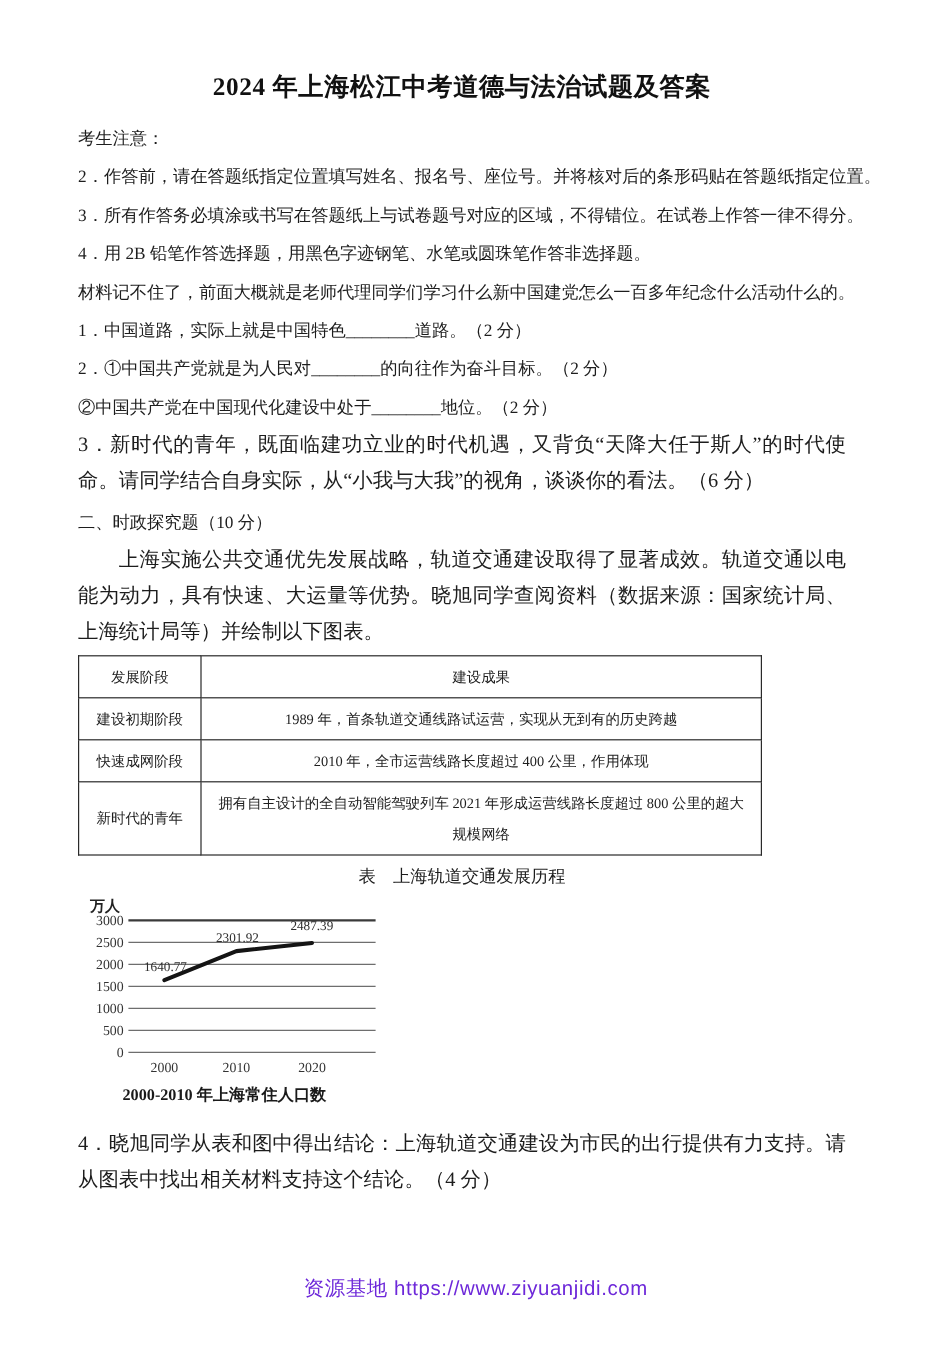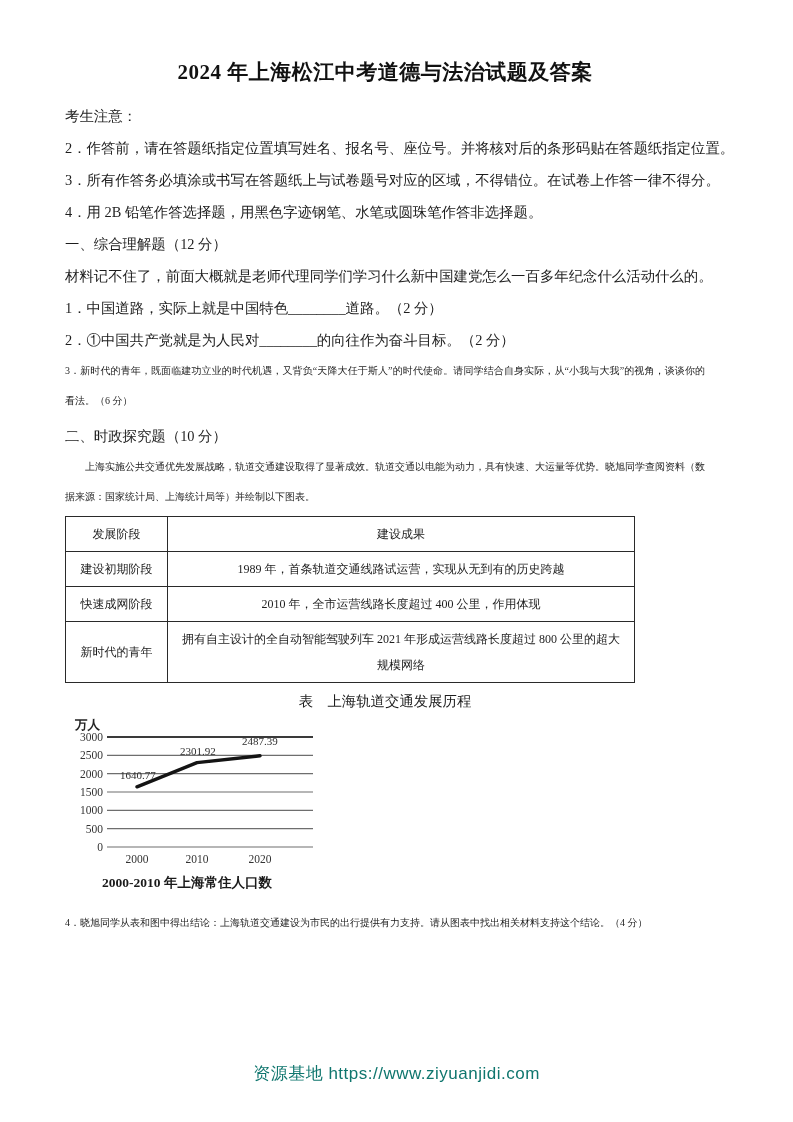--- a/index.html
+++ b/index.html
@@ -23,21 +23,21 @@
     letter-spacing:0.5px;
   }
   .line{
     margin:0;
     font-size:14.4px;
     line-height:32px;
     white-space:nowrap;
   }
   .wrapline{
     margin:0;
-    font-size:10px;
+    font-size:17px;
     line-height:30px;
     text-align:justify;
   }
   .bold{font-weight:normal;}
   .indent{text-indent:2em;}
   .q3{margin-bottom:4px;}
   
   table.dev-table{
     border-collapse:collapse;
     width:570px;
@@ -75,40 +75,40 @@
   .c-unit{font-size:12.5px;font-weight:bold;fill:#222;font-family:"Liberation Serif","DejaVu Serif",serif;}
   .c-title{font-size:13.5px;font-weight:bold;fill:#1a1a1a;font-family:"Liberation Serif","DejaVu Serif",serif;}
   .q4{margin-top:8px;}
   .footer{
     position:absolute;
     left:0;right:0;
     top:1062px;
     text-align:center;
     font-family:"Liberation Sans","DejaVu Sans",sans-serif;
     font-size:17px;
-    color:#0f766e;
+    color:#6d28d9;
     letter-spacing:0.5px;
   }
 </style>
 </head>
 <body>
 
 <div class="page">
 
   <h1 class="doc-title">2024 年上海松江中考道德与法治试题及答案</h1>
 
   <p class="line bold">考生注意：</p>
   <p class="line">2．作答前，请在答题纸指定位置填写姓名、报名号、座位号。并将核对后的条形码贴在答题纸指定位置。</p>
   <p class="line">3．所有作答务必填涂或书写在答题纸上与试卷题号对应的区域，不得错位。在试卷上作答一律不得分。</p>
   <p class="line">4．用 2B 铅笔作答选择题，用黑色字迹钢笔、水笔或圆珠笔作答非选择题。</p>
 
-  <p class="line bold">一、综合理解题（12 分）</p>
   <p class="line">材料记不住了，前面大概就是老师代理同学们学习什么新中国建党怎么一百多年纪念什么活动什么的。</p>
   <p class="line">1．中国道路，实际上就是中国特色________道路。（2 分）</p>
   <p class="line">2．①中国共产党就是为人民对________的向往作为奋斗目标。（2 分）</p>
+  <p class="line">②中国共产党在中国现代化建设中处于________地位。（2 分）</p>
   <p class="wrapline q3">3．新时代的青年，既面临建功立业的时代机遇，又背负“天降大任于斯人”的时代使命。请同学结合自身实际，从“小我与大我”的视角，谈谈你的看法。（6 分）</p>
 
   <p class="line bold">二、时政探究题（10 分）</p>
   <p class="wrapline indent">上海实施公共交通优先发展战略，轨道交通建设取得了显著成效。轨道交通以电能为动力，具有快速、大运量等优势。晓旭同学查阅资料（数据来源：国家统计局、上海统计局等）并绘制以下图表。</p>
 
   <table class="dev-table">
     <colgroup>
         <col class="c1">
         <col>
       </colgroup>

